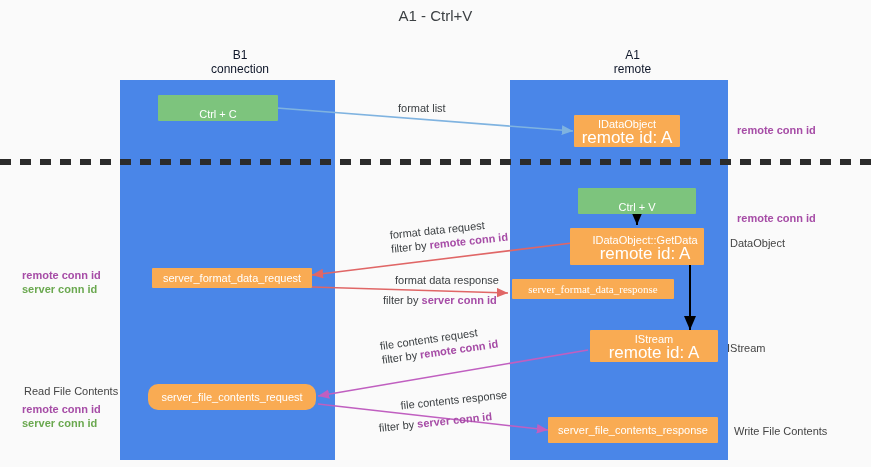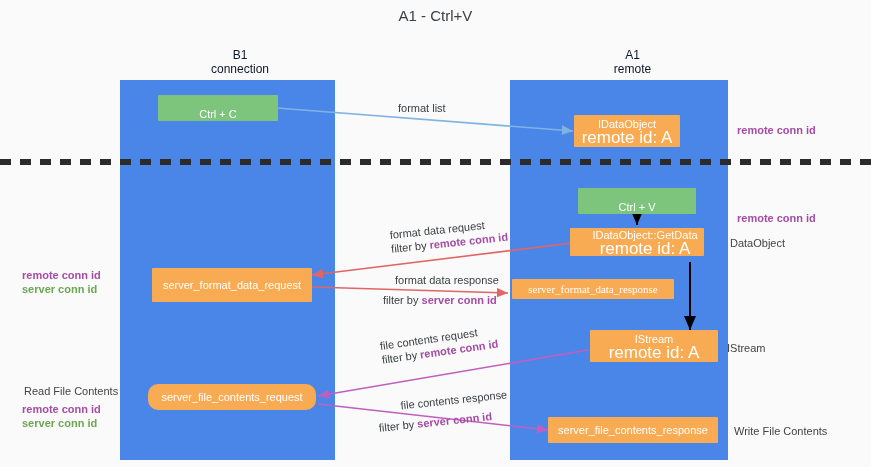--- a/index.html
+++ b/index.html
@@ -114,26 +114,26 @@
 
   <div class="node orange" style="left:574px;top:115px;width:106px;height:32px;">
     <div>IDataObject</div>
     <div class="l2">remote id: A</div>
   </div>
 
   <div class="node green" style="left:578px;top:188px;width:118px;height:26px;">
     <div>Ctrl + V</div>
   </div>
 
-  <div class="node orange" style="left:570px;top:228px;width:134px;height:28px;padding-left:16px;">
+  <div class="node orange" style="left:570px;top:228px;width:134px;height:37px;padding-left:16px;">
     <div>IDataObject::GetData</div>
     <div class="l2">remote id: A</div>
   </div>
 
-  <div class="node orange" style="left:152px;top:268px;width:160px;height:34px;">
+  <div class="node orange" style="left:152px;top:268px;width:160px;height:20px;">
     <div>server_format_data_request</div>
   </div>
 
   <div class="node orange" style="left:512px;top:279px;width:162px;height:20px;font-family:Liberation Serif, serif;">
     <div>server_format_data_response</div>
   </div>
 
   <div class="node orange" style="left:590px;top:330px;width:128px;height:32px;">
     <div>IStream</div>
     <div class="l2">remote id: A</div>

